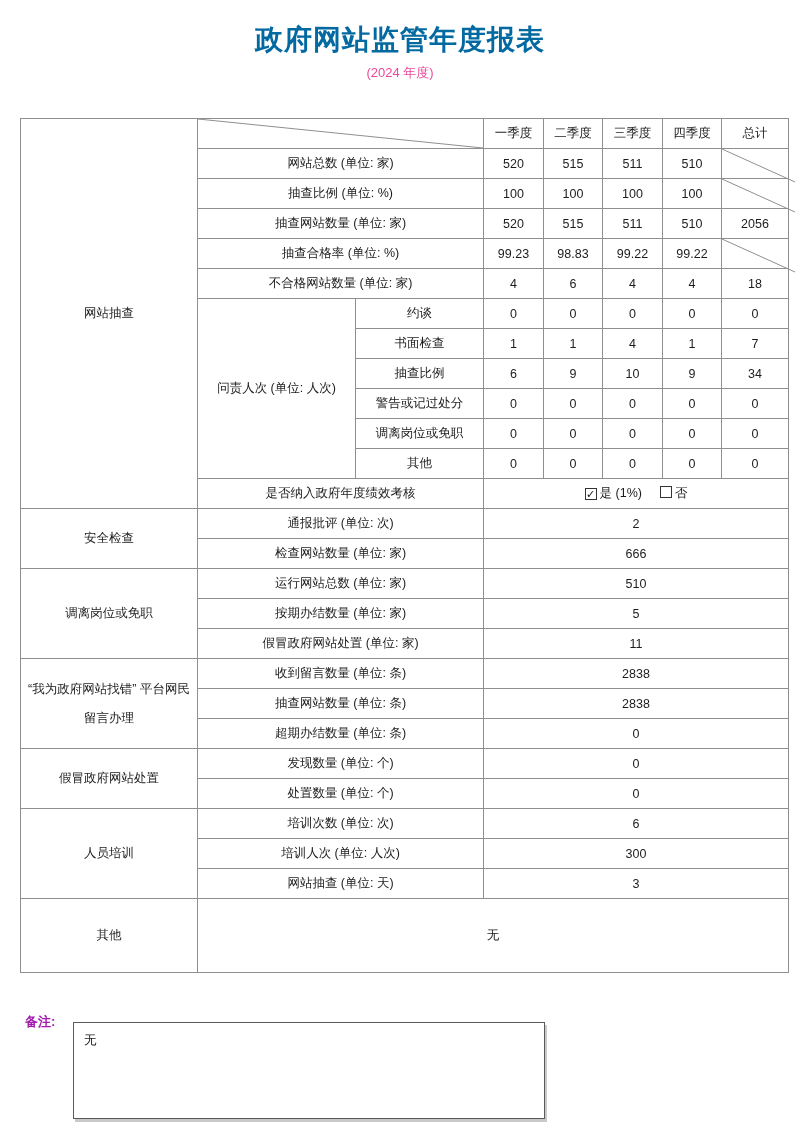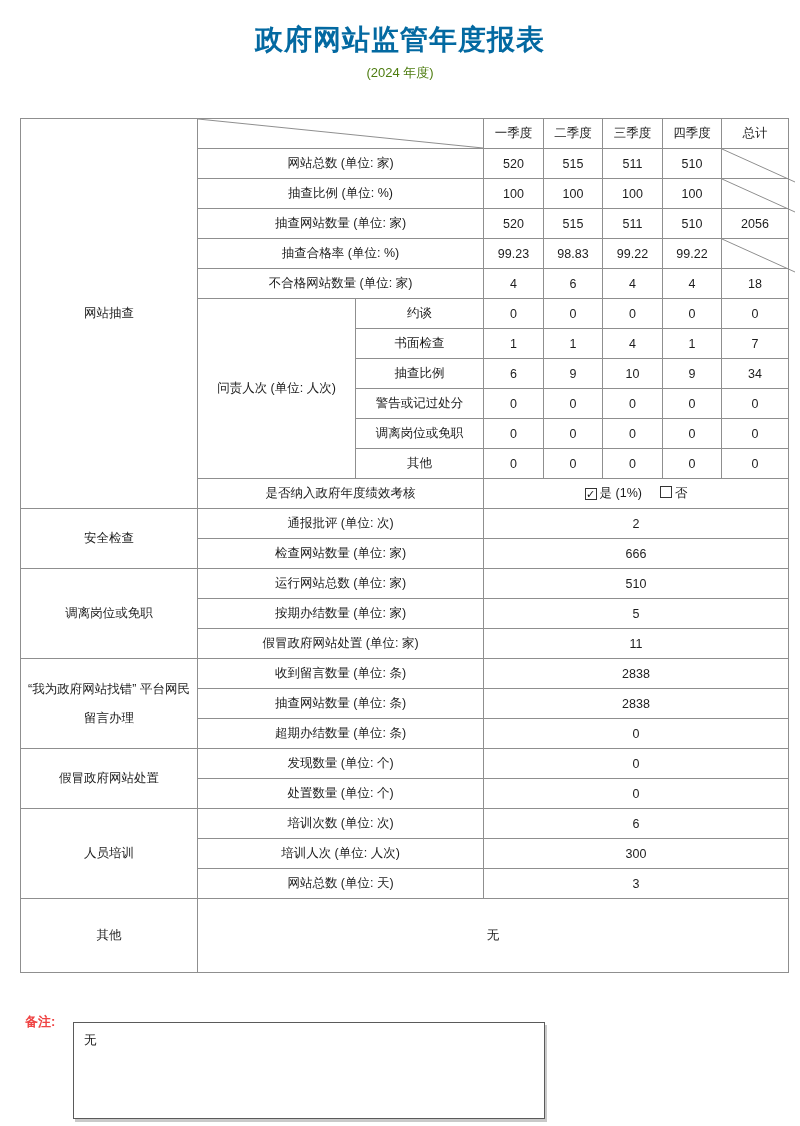--- a/index.html
+++ b/index.html
@@ -20,21 +20,21 @@
     font-size: 28px;
     font-weight: bold;
     letter-spacing: 1px;
     color: #0369a1;
   }
   .doc-subtitle {
     position: absolute;
     top: 64px; left: 0; width: 100%;
     text-align: center;
     font-size: 13px;
-    color: #4d7c0f;
+    color: #ec4899;
   }
   .unit-line {
     position: absolute;
     top: 94px; left: 25px;
     font-size: 13.5px;
   }
   .unit-label { font-weight: bold; color: #000; }
   .unit-value {
     display: inline-block;
     width: 178px;
@@ -81,21 +81,21 @@
     font-size: 11px; line-height: 11px;
     text-align: center;
     vertical-align: -1px;
     margin-right: 3px;
     color: #111;
   }
   .cb-gap { display: inline-block; width: 18px; }
   .remark-label {
     position: absolute;
     left: 25px; top: 1013px;
-    font-size: 13px; font-weight: bold; color: #ef4444;
+    font-size: 13px; font-weight: bold; color: #a21caf;
   }
   .remark-box {
     position: absolute;
     left: 73px; top: 1022px;
     width: 472px; height: 97px;
     border: 1px solid #5a5a5a;
     box-shadow: 2px 3px 0 #c9c9c9;
     background: #fff;
     font-size: 12.5px;
     padding: 9px 10px;
@@ -308,21 +308,21 @@
     <tr>
       <td rowspan="3" class="sec">人员培训</td>
       <td colspan="2" class="lab">培训次数 (单位: 次)</td>
       <td colspan="5" class="val-left">6</td>
     </tr>
     <tr>
       <td colspan="2" class="lab">培训人次 (单位: 人次)</td>
       <td colspan="5" class="val-left">300</td>
     </tr>
     <tr>
-      <td colspan="2" class="lab">网站总数 (单位: 天)</td>
+      <td colspan="2" class="lab">网站抽查 (单位: 天)</td>
       <td colspan="5" class="val-left">3</td>
     </tr>
 
     <tr class="tall">
       <td class="sec">其他</td>
       <td colspan="7" class="val-top">无</td>
     </tr>
   </tbody>
     </table>
 

